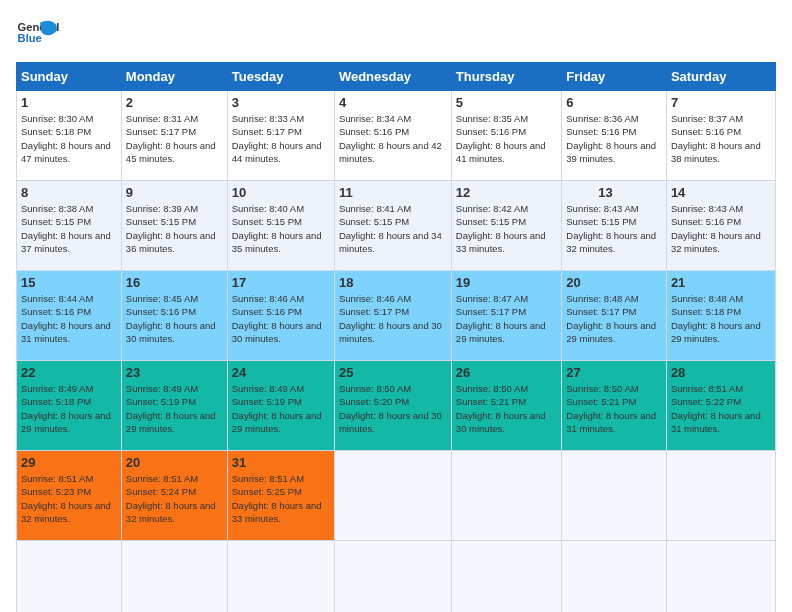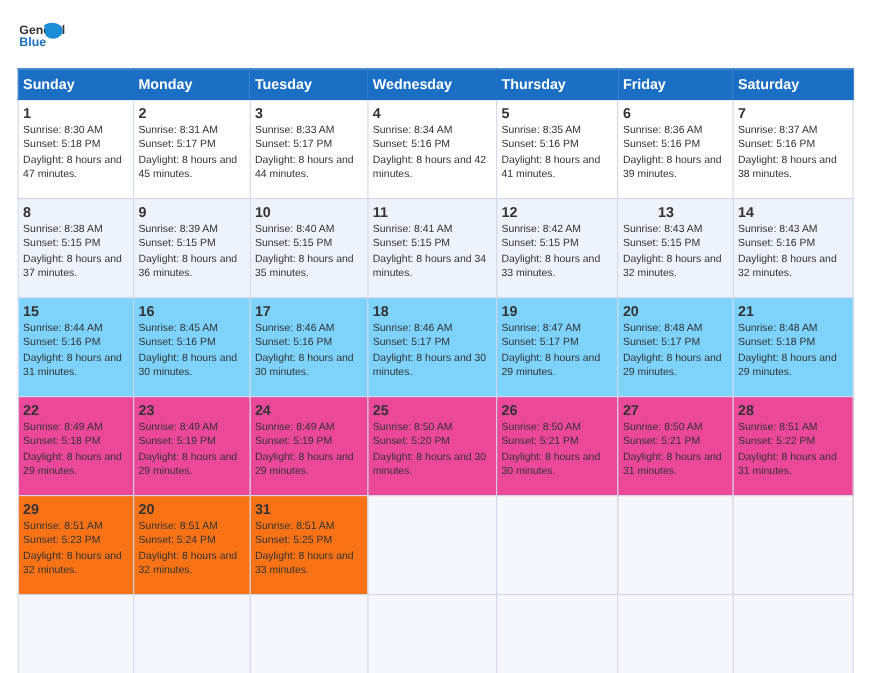--- a/index.html
+++ b/index.html
@@ -193,21 +193,21 @@
         </td>
         <td>
           <span class="day-num" style="display: block;">20</span>
           <div class="day-info">Sunrise: 8:48 AM<br>Sunset: 5:17 PM<br>Daylight: 8 hours and 29 minutes.</div>
         </td>
         <td>
           <span class="day-num" style="display: block;">21</span>
           <div class="day-info">Sunrise: 8:48 AM<br>Sunset: 5:18 PM<br>Daylight: 8 hours and 29 minutes.</div>
         </td>
       </tr>
-      <tr style="background-color: #ec4899;">
+      <tr style="background-color: #14b8a6;">
         <td>
           <span class="day-num" style="display: block;">22</span>
           <div class="day-info">Sunrise: 8:49 AM<br>Sunset: 5:18 PM<br>Daylight: 8 hours and 29 minutes.</div>
         </td>
         <td>
           <span class="day-num" style="display: block;">23</span>
           <div class="day-info">Sunrise: 8:49 AM<br>Sunset: 5:19 PM<br>Daylight: 8 hours and 29 minutes.</div>
         </td>
         <td>
           <span class="day-num" style="display: block;">24</span>

